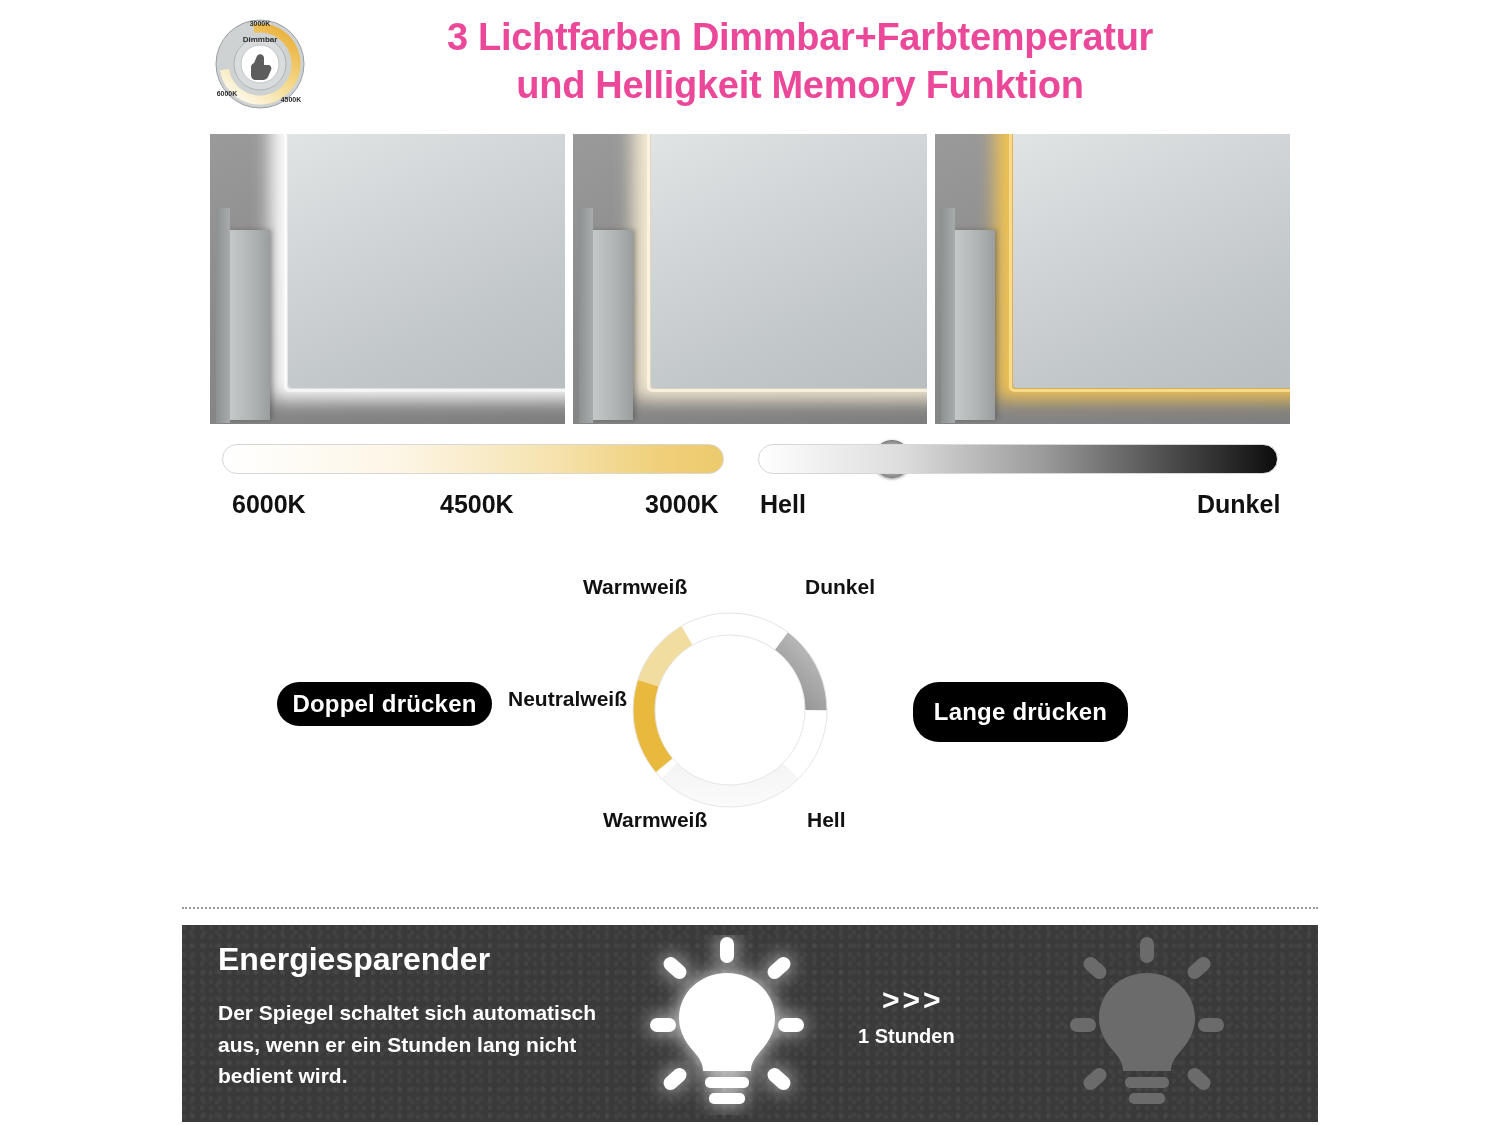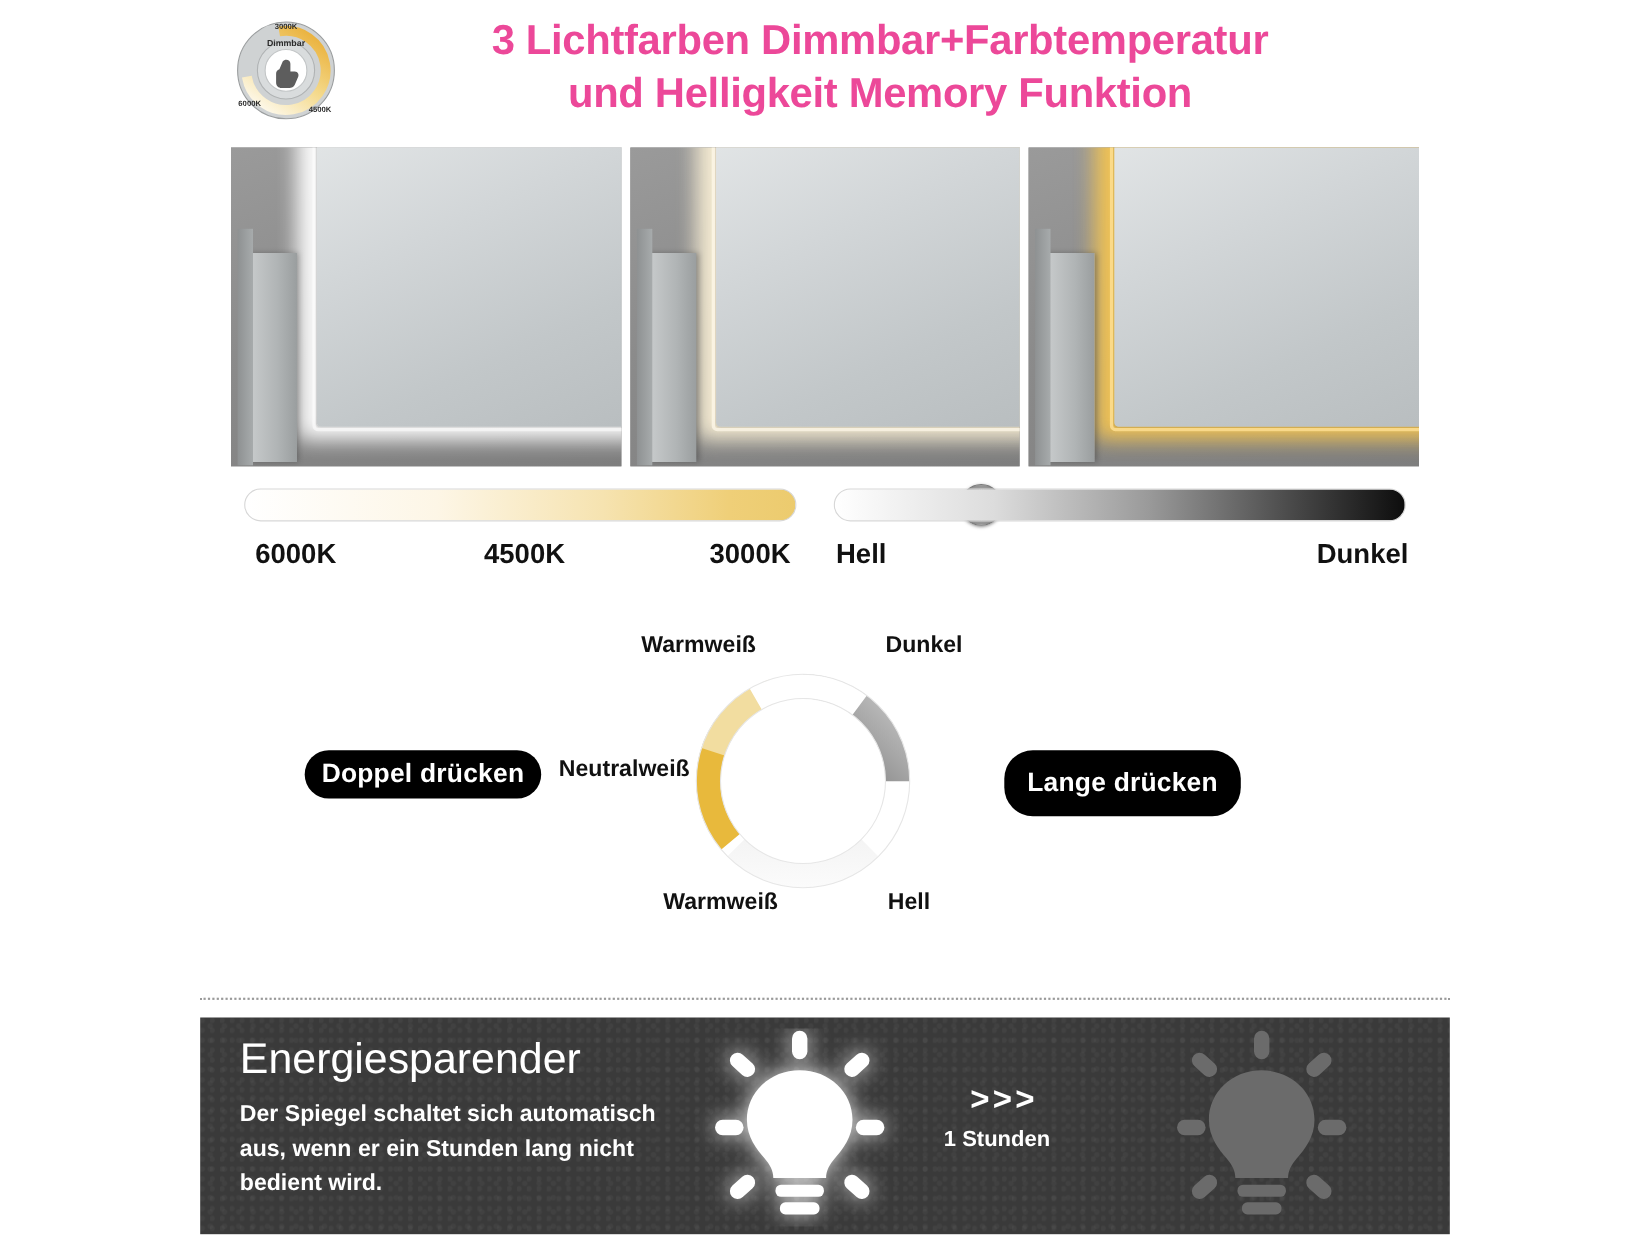--- a/index.html
+++ b/index.html
@@ -195,22 +195,22 @@
       radial-gradient(circle at 20% 30%, rgba(255,255,255,.04) 0 2px, transparent 3px),
       radial-gradient(circle at 70% 60%, rgba(255,255,255,.035) 0 2px, transparent 3px),
       #3a3a3a;
     background-size: 9px 9px, 13px 13px, auto;
   }
   .energy h2 {
     position: absolute;
     left: 36px; top: 16px;
     margin: 0;
     color: #ffffff;
-    font-size: 39px;
-    font-weight: normal;
+    font-size: 32px;
+    font-weight: bold;
     text-align: right;
   }
   .energy p {
     position: absolute;
     left: 36px; top: 72px;
     margin: 0;
     width: 400px;
     color: #ffffff;
     font-size: 21px;
     font-weight: bold;

